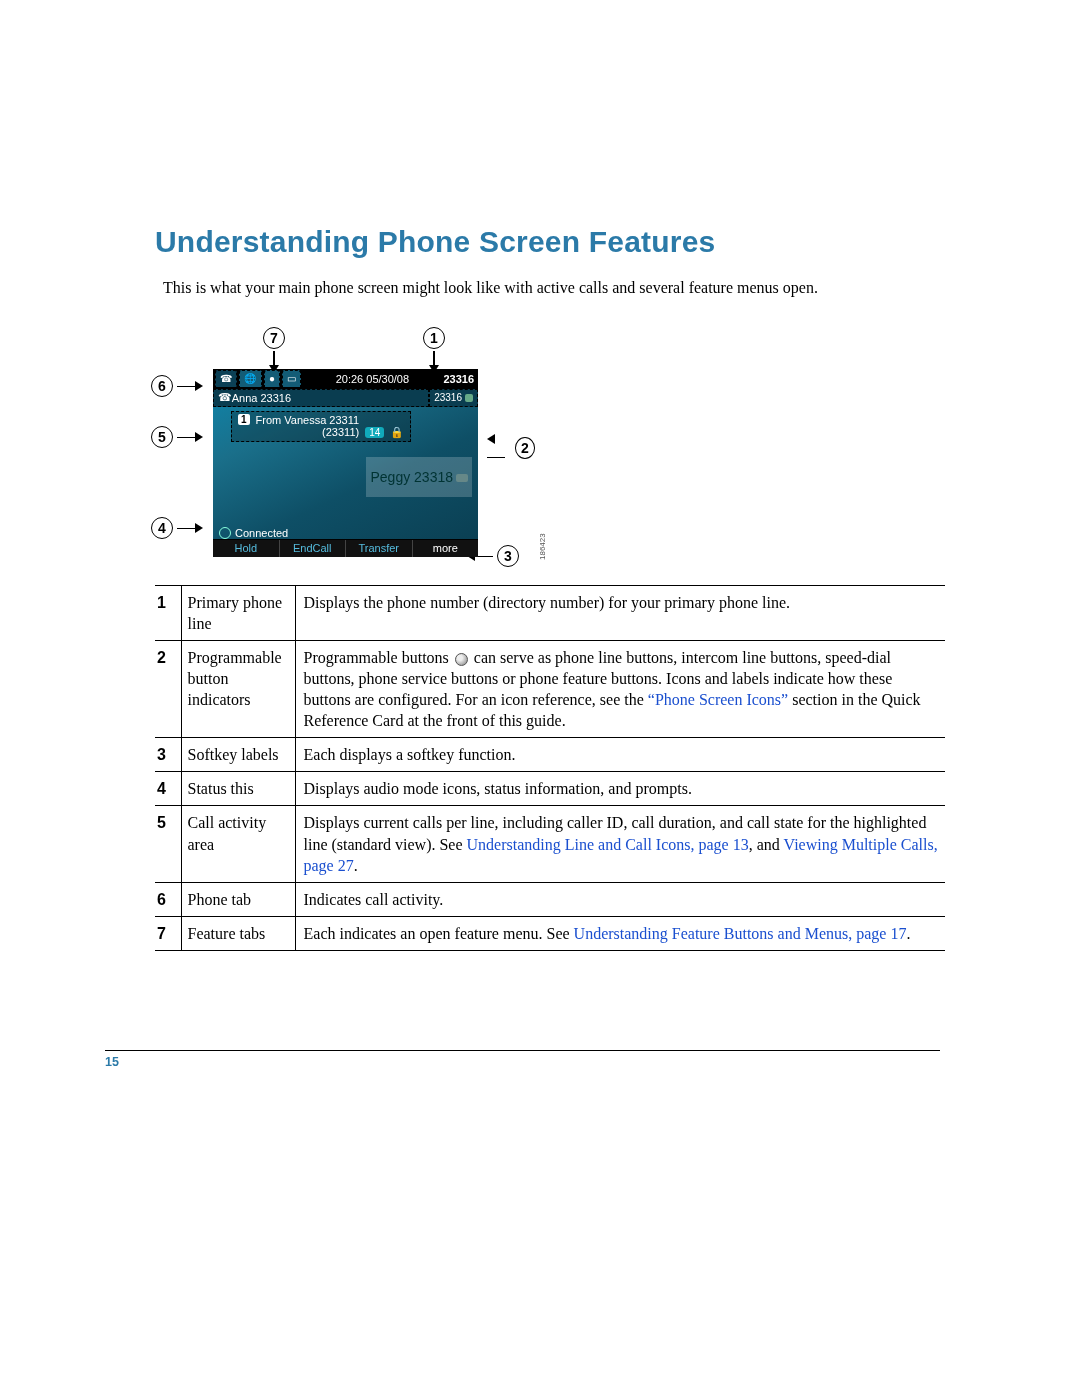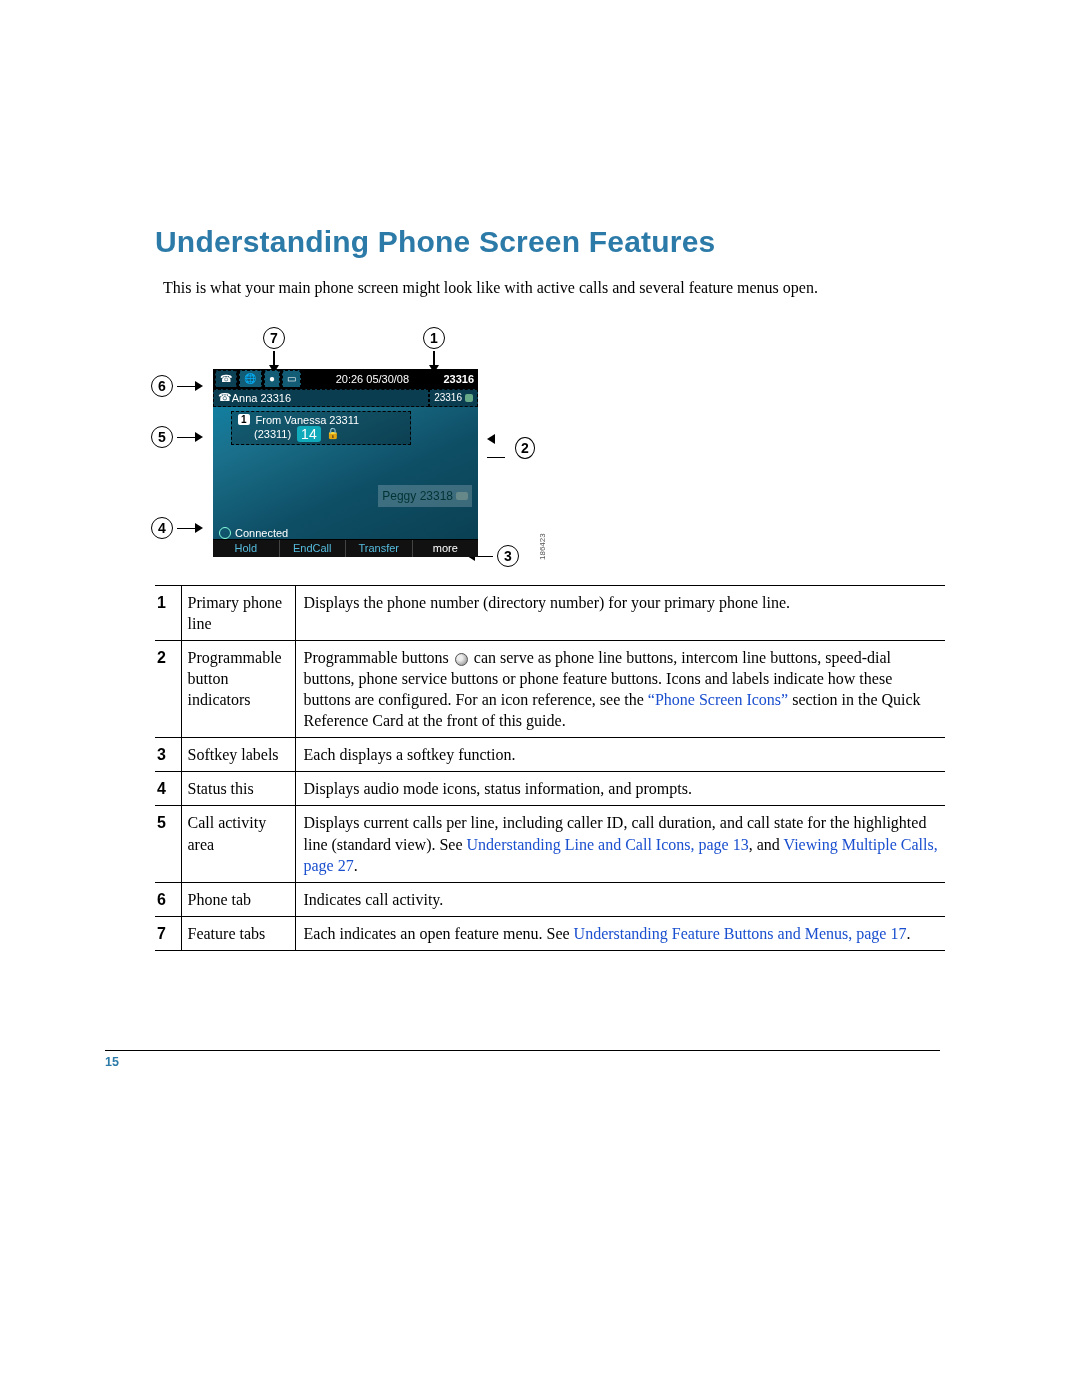--- a/index.html
+++ b/index.html
@@ -126,25 +126,25 @@
     border:1px dashed #000;
     background: rgba(0,0,0,.25);
     color:#fff;
     font-family: Arial, sans-serif;
     font-size:11px;
     padding:2px 6px;
     width: 180px;
   }
   .ps-call-row { display:flex; align-items:center; gap:6px;}
   .ps-call-num { display:inline-block; background:#fff;color:#000;border-radius:2px; padding:0 3px; font-size:10px; font-weight:bold;}
-  .ps-call-sub { padding-left: 16px; display:flex; align-items:center; gap:6px;}
-  .ps-badge { background:#1ab; color:#fff; padding:0 4px; border-radius:3px; font-size:14px;}
+  .ps-call-sub { padding-left: 16px; display:flex; align-items:center; gap:6px;justify-content:flex-end;}
+  .ps-badge { background:#1ab; color:#fff; padding:0 4px; border-radius:3px; font-size:10px;}
   .ps-lock { color:#9ff; font-size:11px;}
 
-  .ps-peggy { position:absolute; top:116px; right:6px; color:#033; font-family:Arial,sans-serif; font-size:12px; background:rgba(255,255,255,.2); padding:4px 4px;}
+  .ps-peggy { position:absolute; top:88px; right:6px; color:#033; font-family:Arial,sans-serif; font-size:14px; background:rgba(255,255,255,.2); padding:12px 4px;}
   .ps-key-icon2 { display:inline-block;width:12px;height:8px;background:#688;border-radius:2px;margin-left:3px; vertical-align:middle;}
 
   .ps-status {
     position:absolute; bottom:18px; left:0; right:0;
     color:#fff; font-family:Arial,sans-serif; font-size:11px;
     padding-left:6px;
     display:flex; align-items:center; gap:4px;
   }
   .ps-status::before{ content:""; width:10px;height:10px; border:1.5px solid #8fd; border-radius:50%; display:inline-block;}
 

